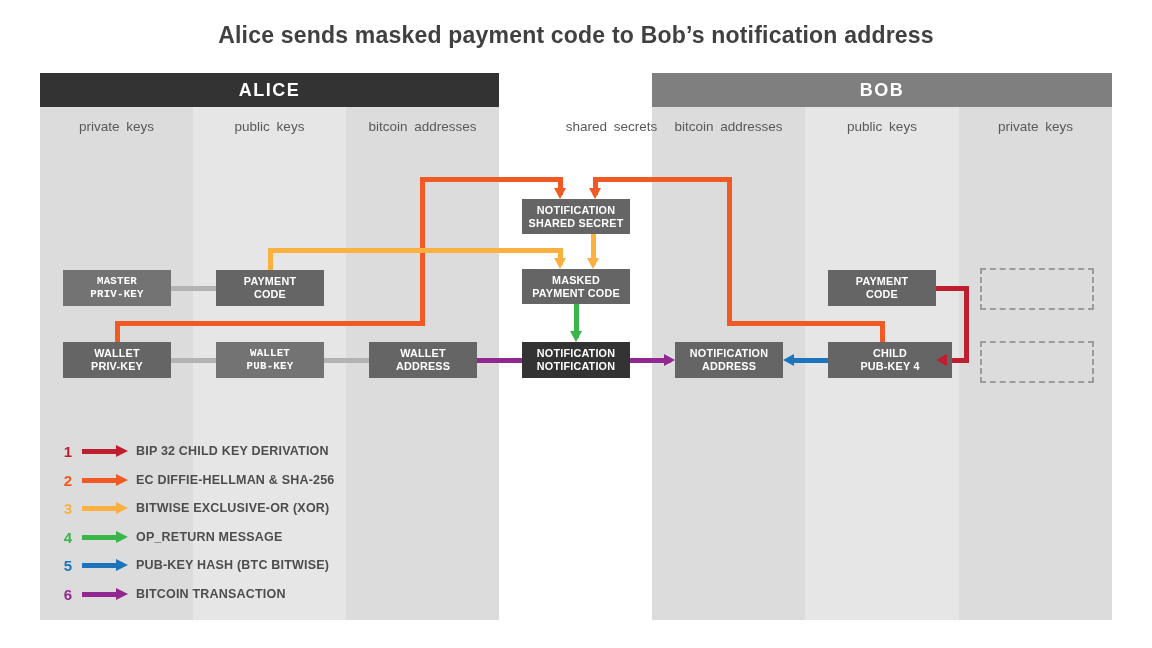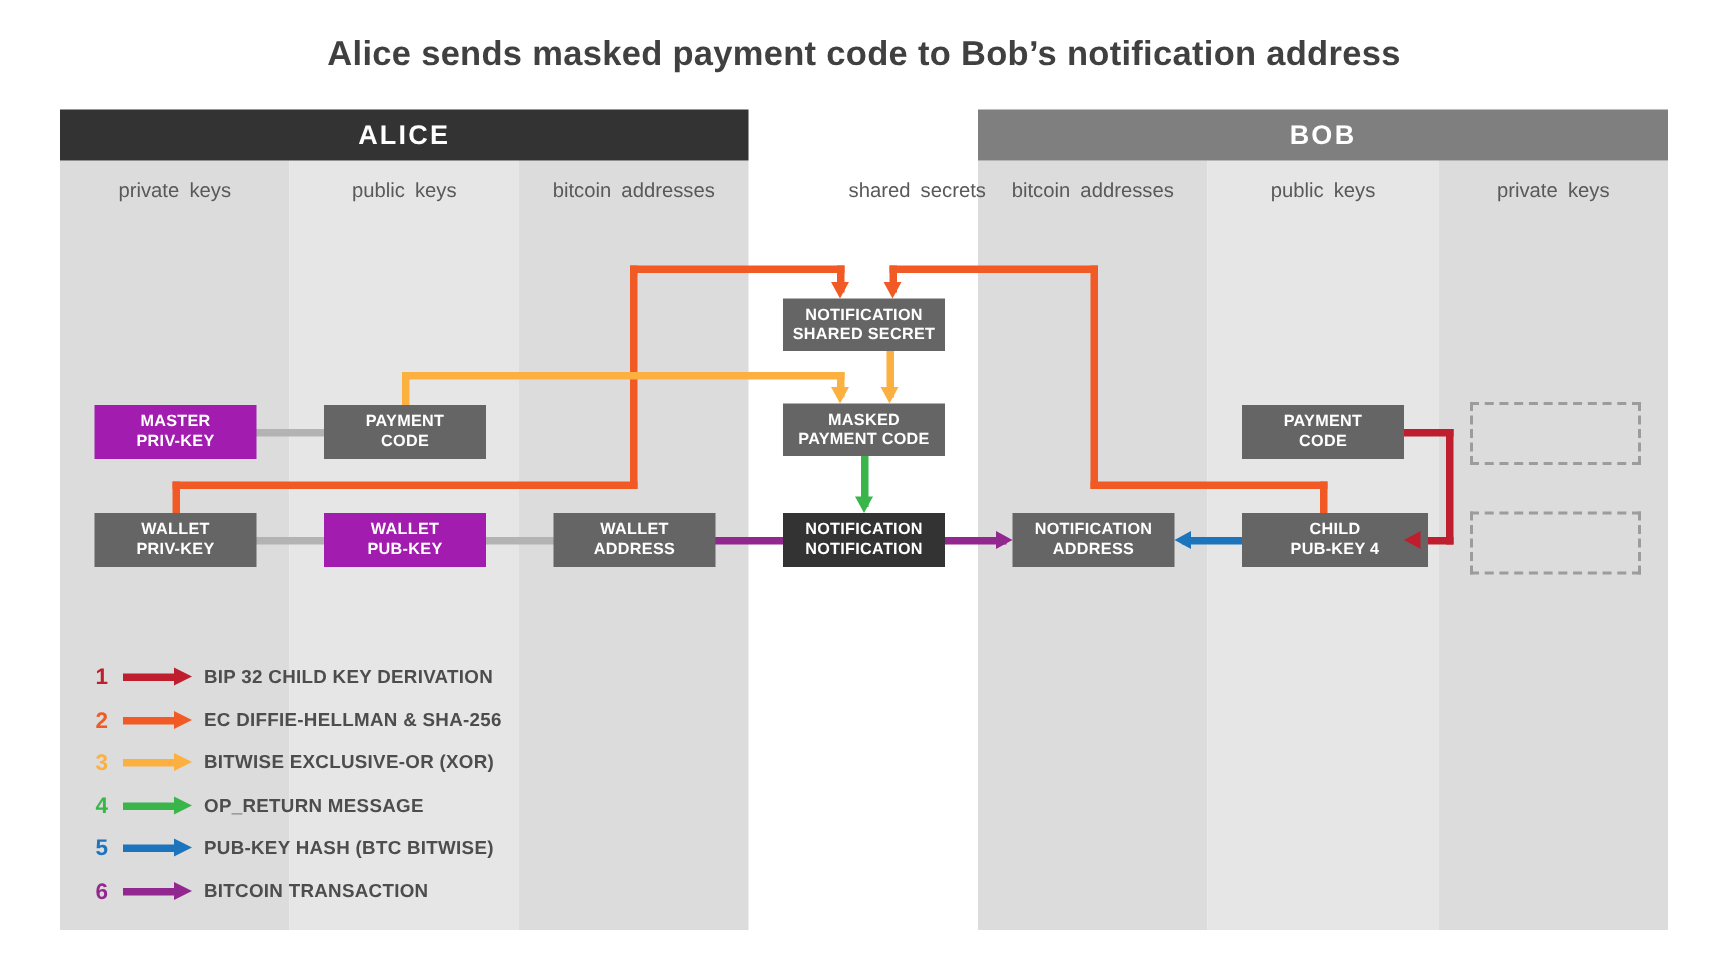--- a/index.html
+++ b/index.html
@@ -11,21 +11,21 @@
          justify-content:center;color:#fff;font-weight:bold;font-size:18px;
          letter-spacing:1.5px;z-index:2;}
   .col{position:absolute;top:107px;height:513px;z-index:0;}
   .col.dark{background:#dcdcdc;} .col.light{background:#e6e6e6;}
   .col-label{position:absolute;top:119px;font-size:13.5px;color:#58595b;
          text-align:center;word-spacing:3px;z-index:2;}
   .box{position:absolute;display:flex;flex-direction:column;align-items:center;
          justify-content:center;color:#fff;font-weight:bold;font-size:10.8px;
          line-height:13px;text-align:center;letter-spacing:.2px;z-index:3;}
   .box.dark{background:#666565;} .box.darker{background:#333333;}
-  .box.light{background:#a21caf;}
+  .box.light{background:#737373;font-family:Liberation Mono, monospace;}
   .box.dashed{background:transparent;border:2px dashed #9c9c9c;z-index:1;}
   .seg{position:absolute;z-index:2;}
   .head{position:absolute;width:0;height:0;z-index:4;}
   .legend-row{position:absolute;left:55px;height:20px;display:flex;align-items:center;z-index:2;}
   .legend-num{width:17px;text-align:right;font-weight:bold;font-size:15px;margin-right:10px;}
   .legend-arrow{display:flex;align-items:center;margin-right:8px;}
   .legend-shaft{width:34px;height:5px;}
   .legend-head{width:0;height:0;border-top:6.5px solid transparent;
          border-bottom:6.5px solid transparent;border-left:12px solid #000;}
   .legend-label{font-weight:bold;font-size:12.5px;color:#4d4d4d;letter-spacing:.2px;}

